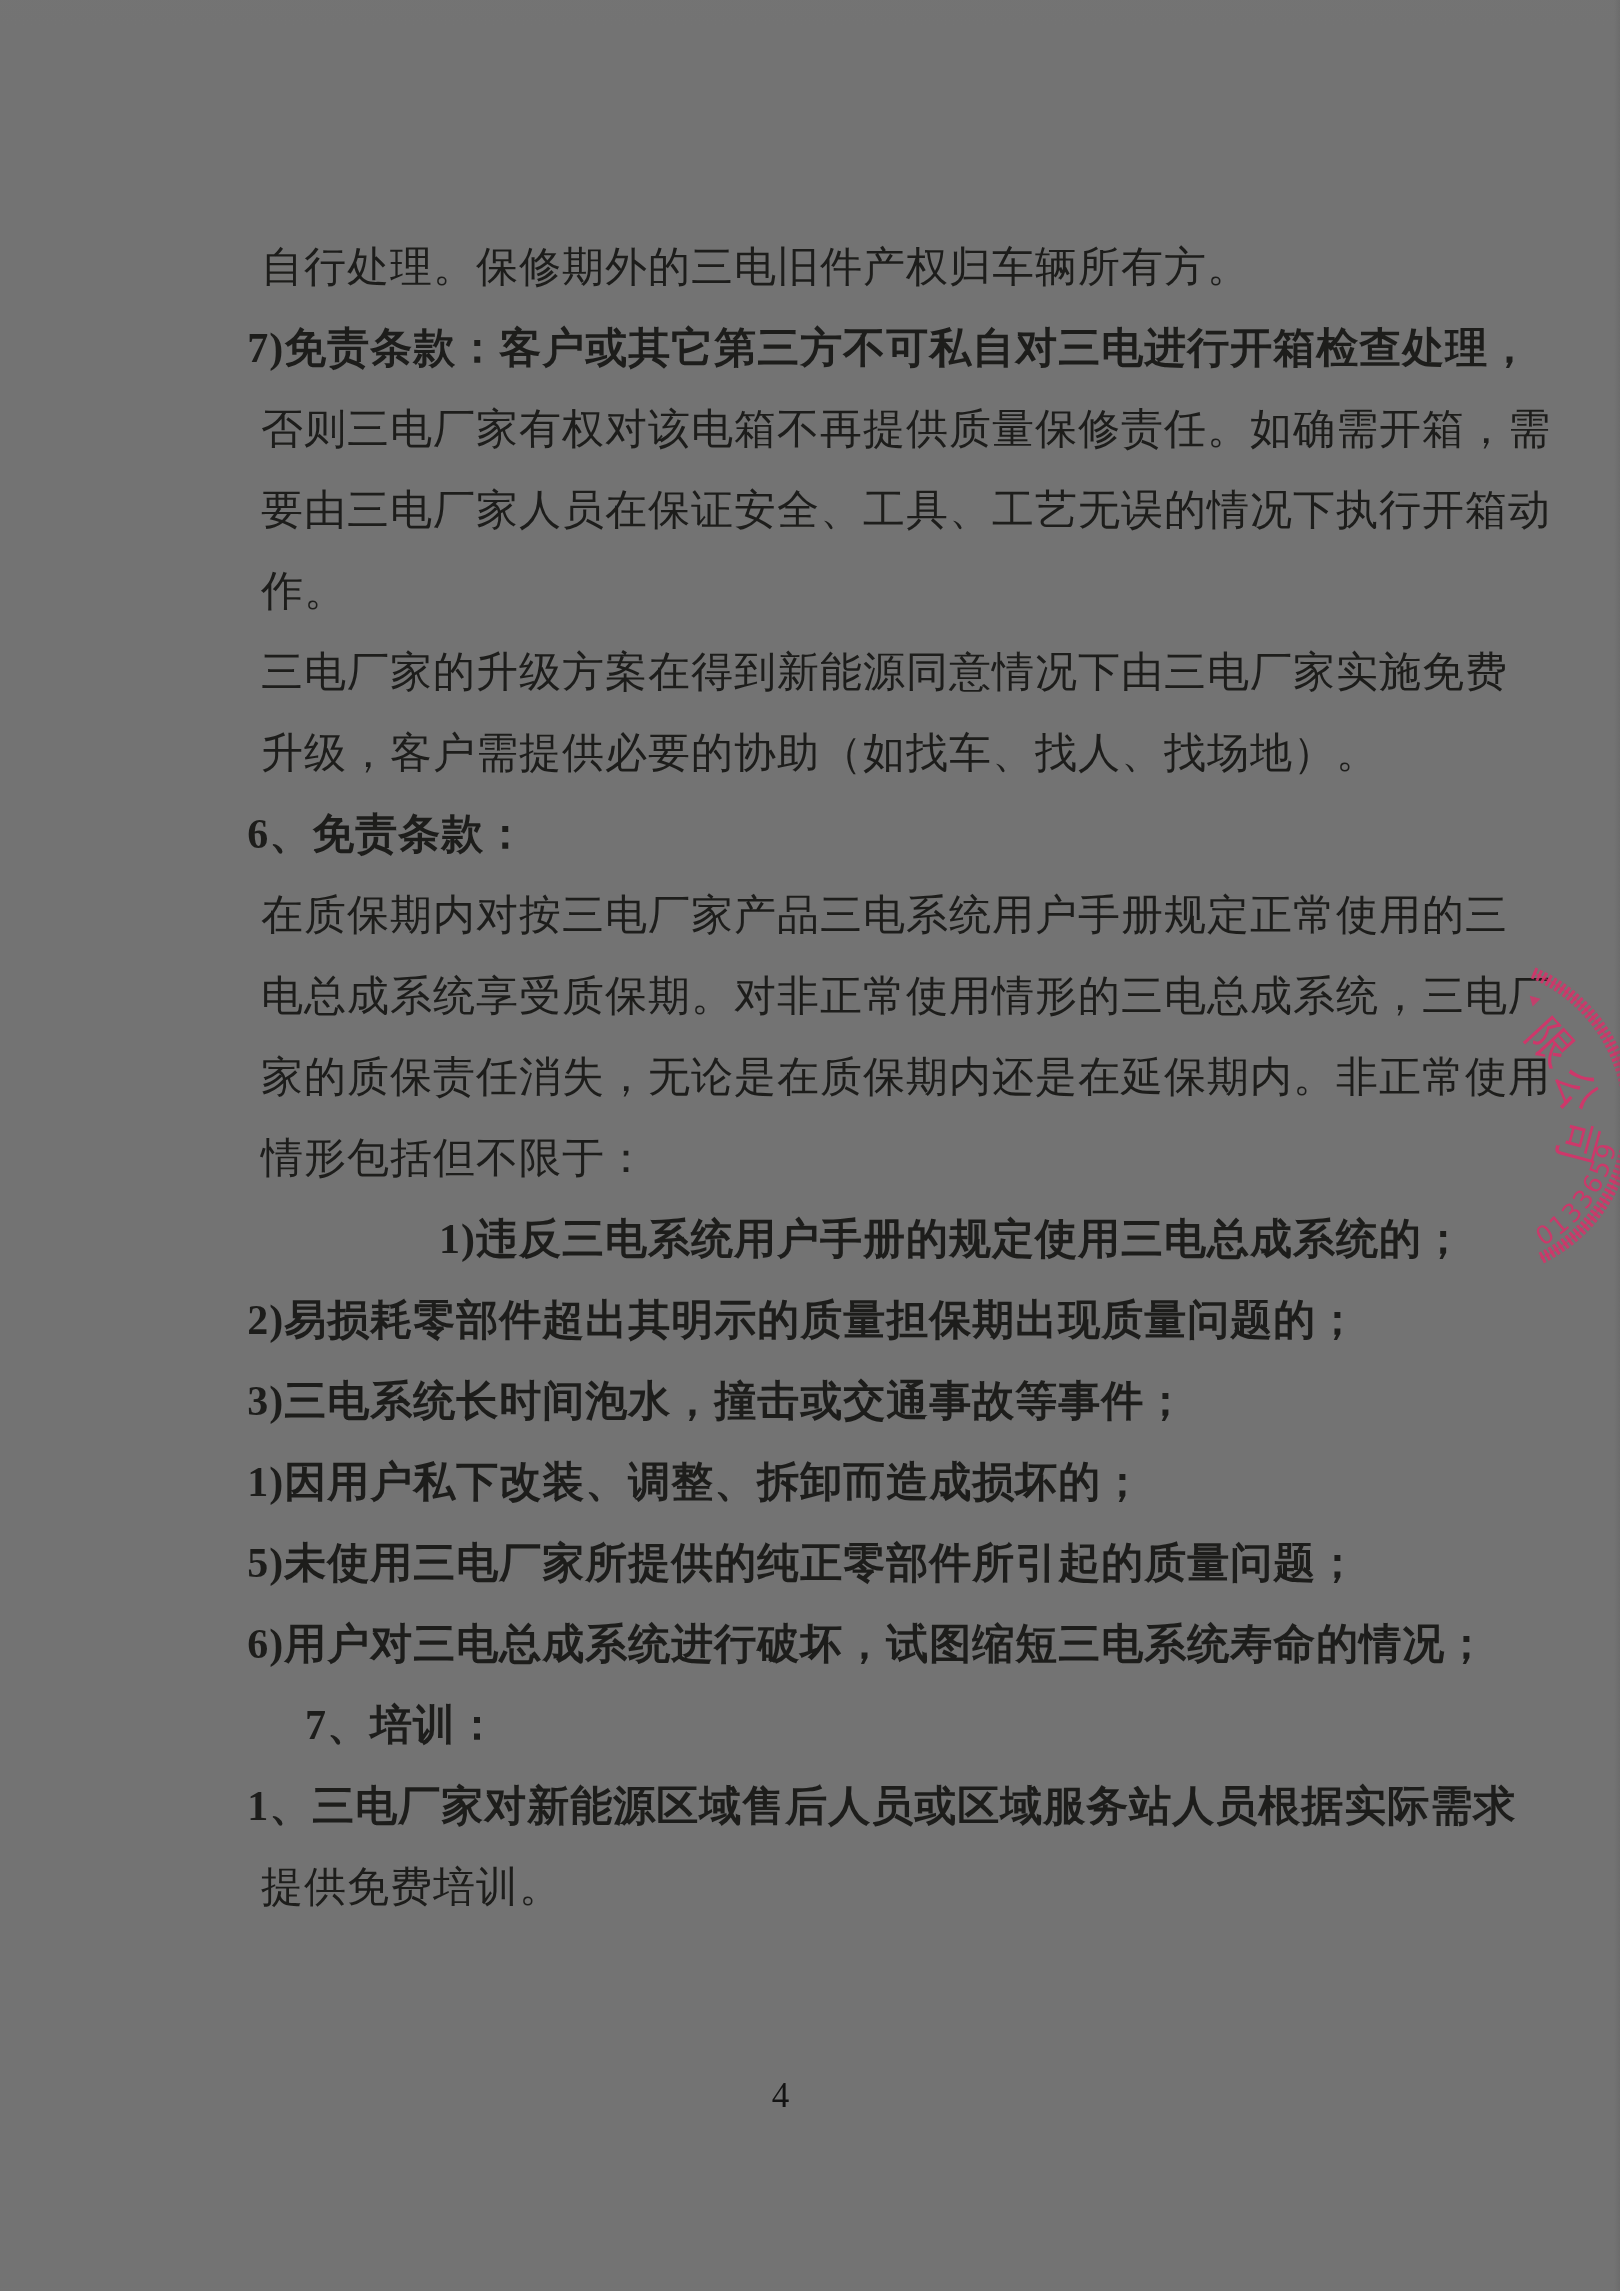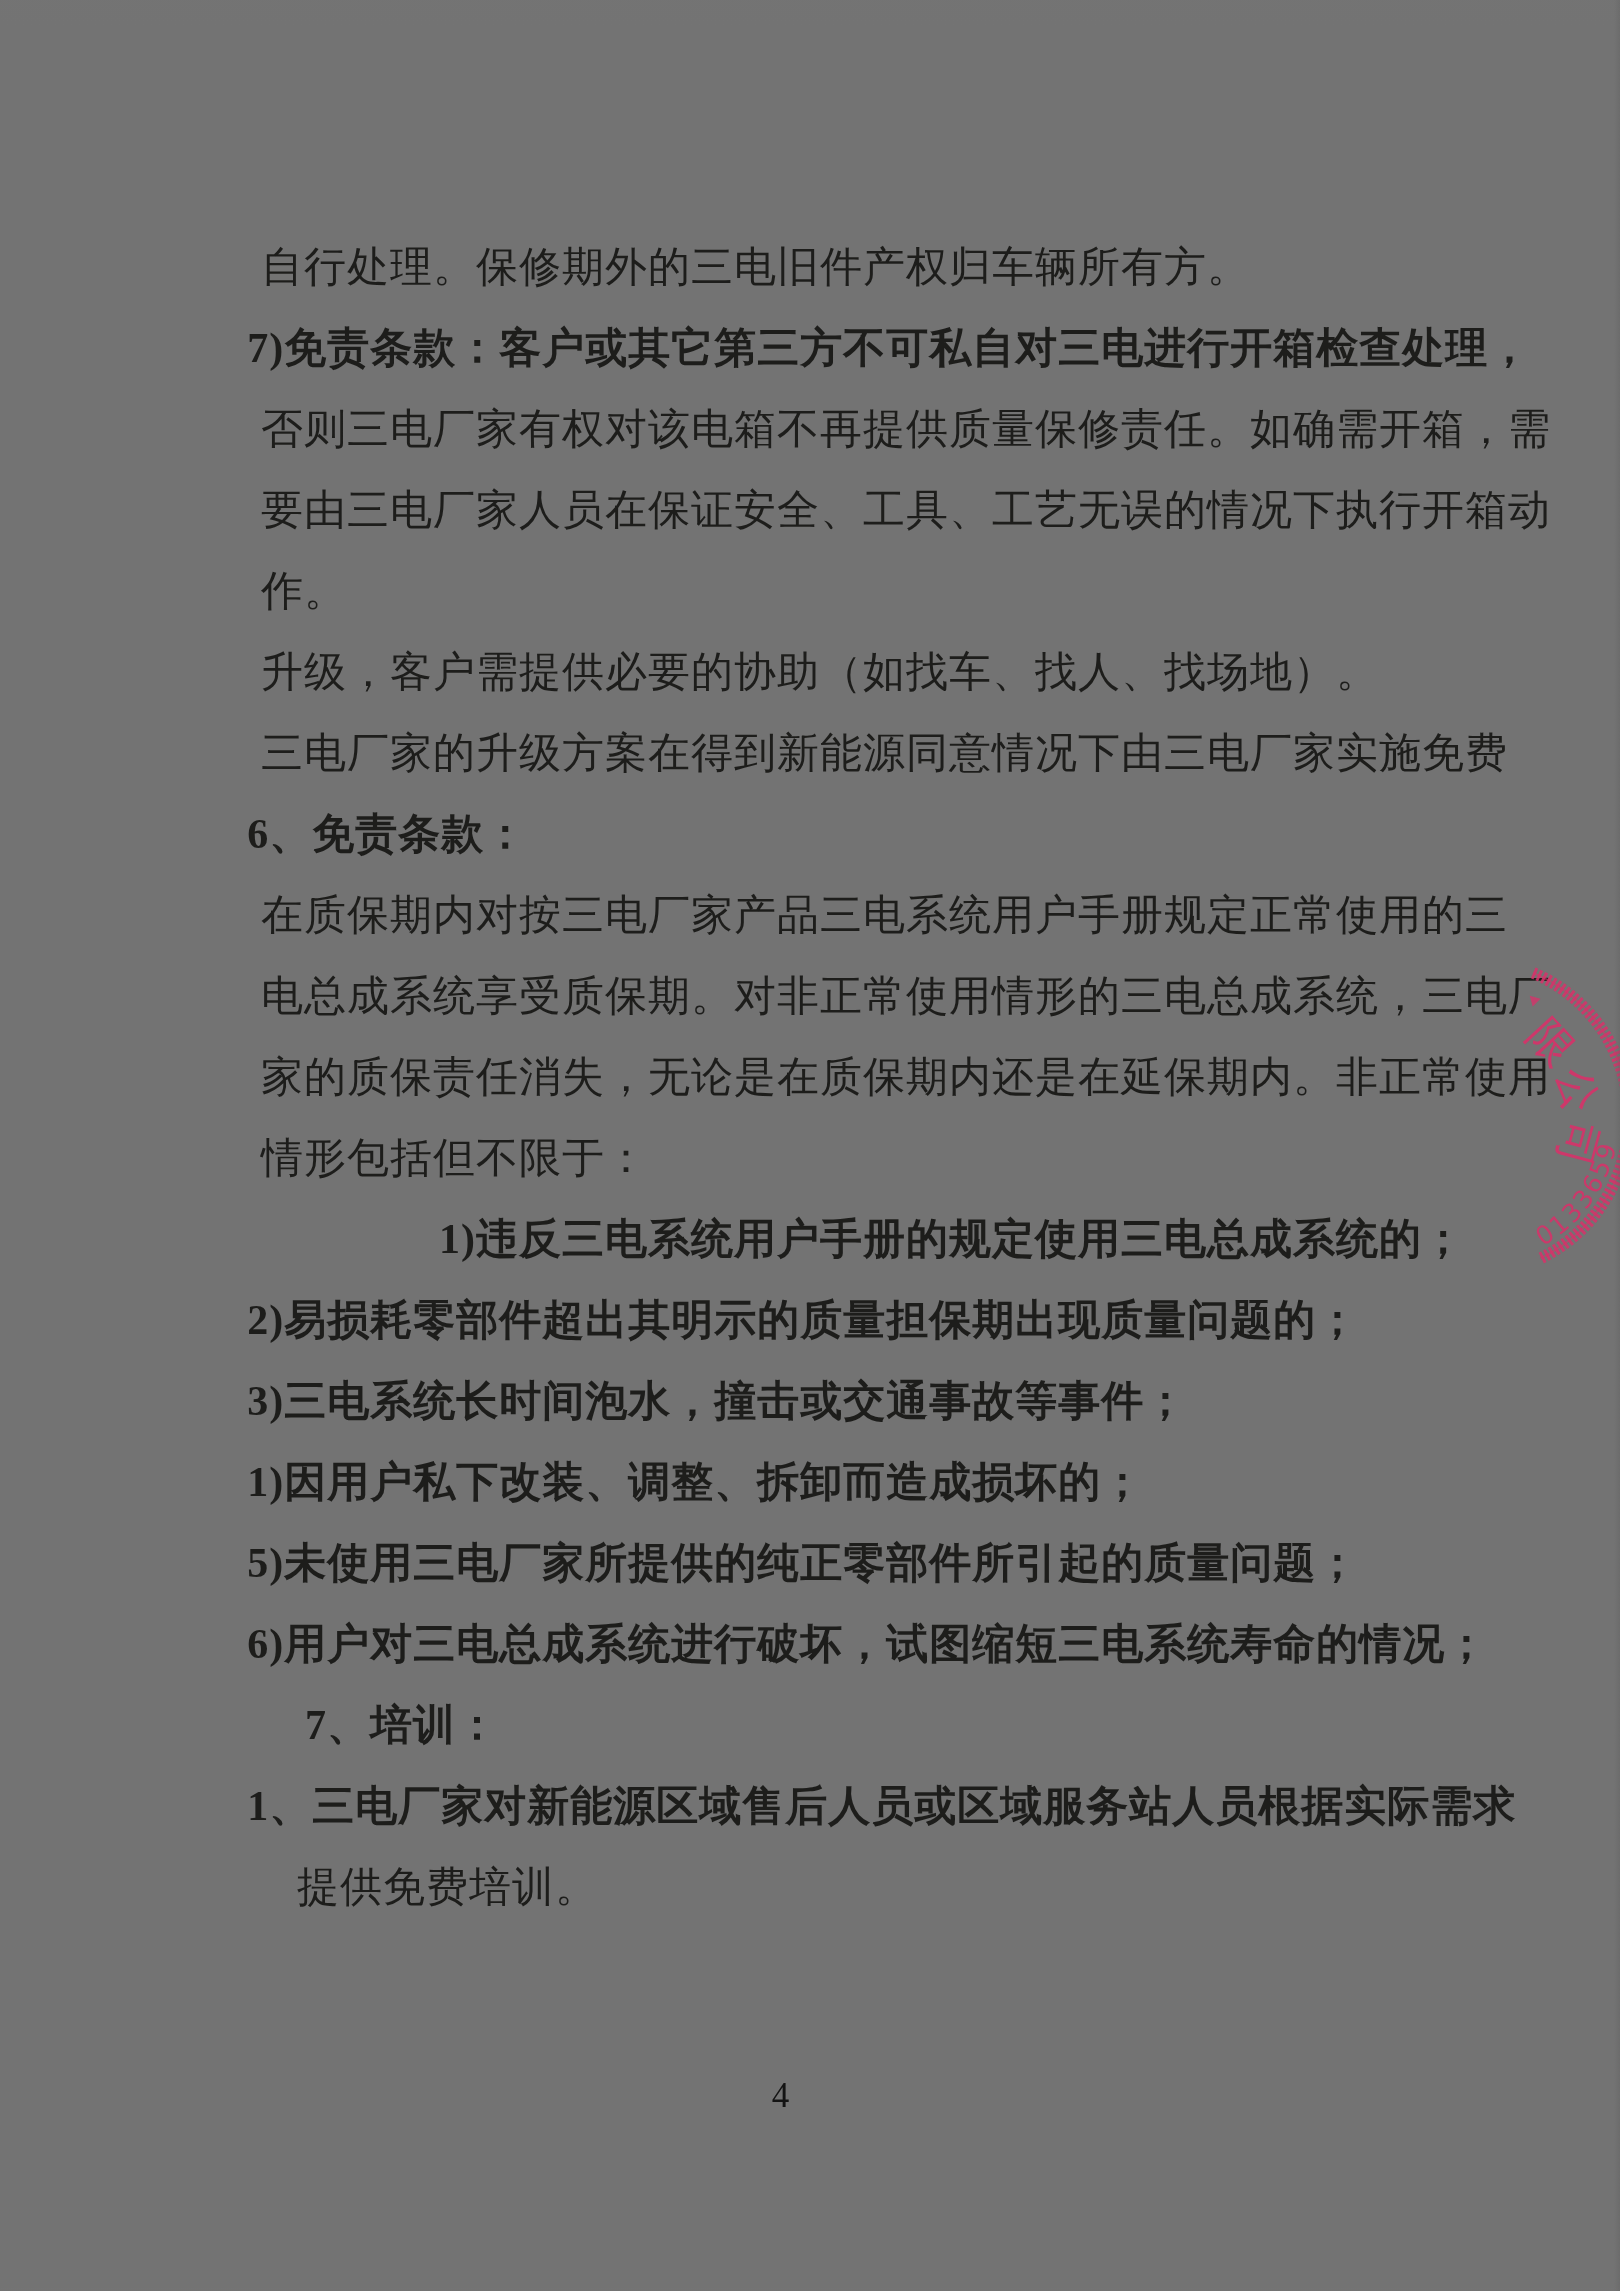--- a/index.html
+++ b/index.html
@@ -67,36 +67,36 @@
 <div class="page">
 
   <div class="edge-top"></div>
 
   <div id="doc-body">
       <div class="line" style="color: rgb(29, 29, 27);">自行处理。保修期外的三电旧件产权归车辆所有方。</div>
       <div class="line outdent" style="color: rgb(29, 29, 27);">7)免责条款：客户或其它第三方不可私自对三电进行开箱检查处理，</div>
       <div class="line" style="color: rgb(29, 29, 27); text-align: right;">否则三电厂家有权对该电箱不再提供质量保修责任。如确需开箱，需</div>
       <div class="line" style="color: rgb(29, 29, 27);">要由三电厂家人员在保证安全、工具、工艺无误的情况下执行开箱动</div>
       <div class="line" style="color: rgb(29, 29, 27);">作。</div>
+      <div class="line" style="color: rgb(29, 29, 27);">三电厂家的升级方案在得到新能源同意情况下由三电厂家实施免费</div>
       <div class="line" style="color: rgb(29, 29, 27);">升级，客户需提供必要的协助（如找车、找人、找场地）。</div>
-      <div class="line" style="color: rgb(29, 29, 27);">三电厂家的升级方案在得到新能源同意情况下由三电厂家实施免费</div>
       <div class="line outdent" style="color: rgb(29, 29, 27);">6、免责条款：</div>
       <div class="line" style="color: rgb(29, 29, 27);">在质保期内对按三电厂家产品三电系统用户手册规定正常使用的三</div>
       <div class="line" style="color: rgb(29, 29, 27);">电总成系统享受质保期。对非正常使用情形的三电总成系统，三电厂</div>
       <div class="line" style="color: rgb(29, 29, 27);">家的质保责任消失，无论是在质保期内还是在延保期内。非正常使用</div>
       <div class="line" style="color: rgb(29, 29, 27);">情形包括但不限于：</div>
       <div class="line outdent" style="color: rgb(29, 29, 27); text-align: right;">1)违反三电系统用户手册的规定使用三电总成系统的；</div>
       <div class="line outdent" style="color: rgb(29, 29, 27);">2)易损耗零部件超出其明示的质量担保期出现质量问题的；</div>
       <div class="line outdent" style="color: rgb(29, 29, 27);">3)三电系统长时间泡水，撞击或交通事故等事件；</div>
       <div class="line outdent" style="color: rgb(29, 29, 27);">1)因用户私下改装、调整、拆卸而造成损坏的；</div>
       <div class="line outdent" style="color: rgb(29, 29, 27);">5)未使用三电厂家所提供的纯正零部件所引起的质量问题；</div>
       <div class="line outdent" style="color: rgb(29, 29, 27);">6)用户对三电总成系统进行破坏，试图缩短三电系统寿命的情况；</div>
       <div class="line outdent" style="color: rgb(29, 29, 27); margin-left: 44px;">7、培训：</div>
       <div class="line outdent" style="color: rgb(29, 29, 27);">1、三电厂家对新能源区域售后人员或区域服务站人员根据实际需求</div>
-      <div class="line" style="color: rgb(29, 29, 27); margin-left: 36px;">提供免费培训。</div>
+      <div class="line" style="color: rgb(29, 29, 27);">提供免费培训。</div>
     </div>
 
   <div class="pagenum">4</div>
 
   <svg class="seal" width="209" height="402" viewBox="0 0 213 410">
     <defs>
       <path id="arcText" d="M 112.9 108.6 A 96 96 0 0 1 146.8 235.1"></path>
       <path id="arcNum" d="M 132.4 322.4 A 150 150 0 0 0 208.2 223.7"></path>
     </defs>
 

